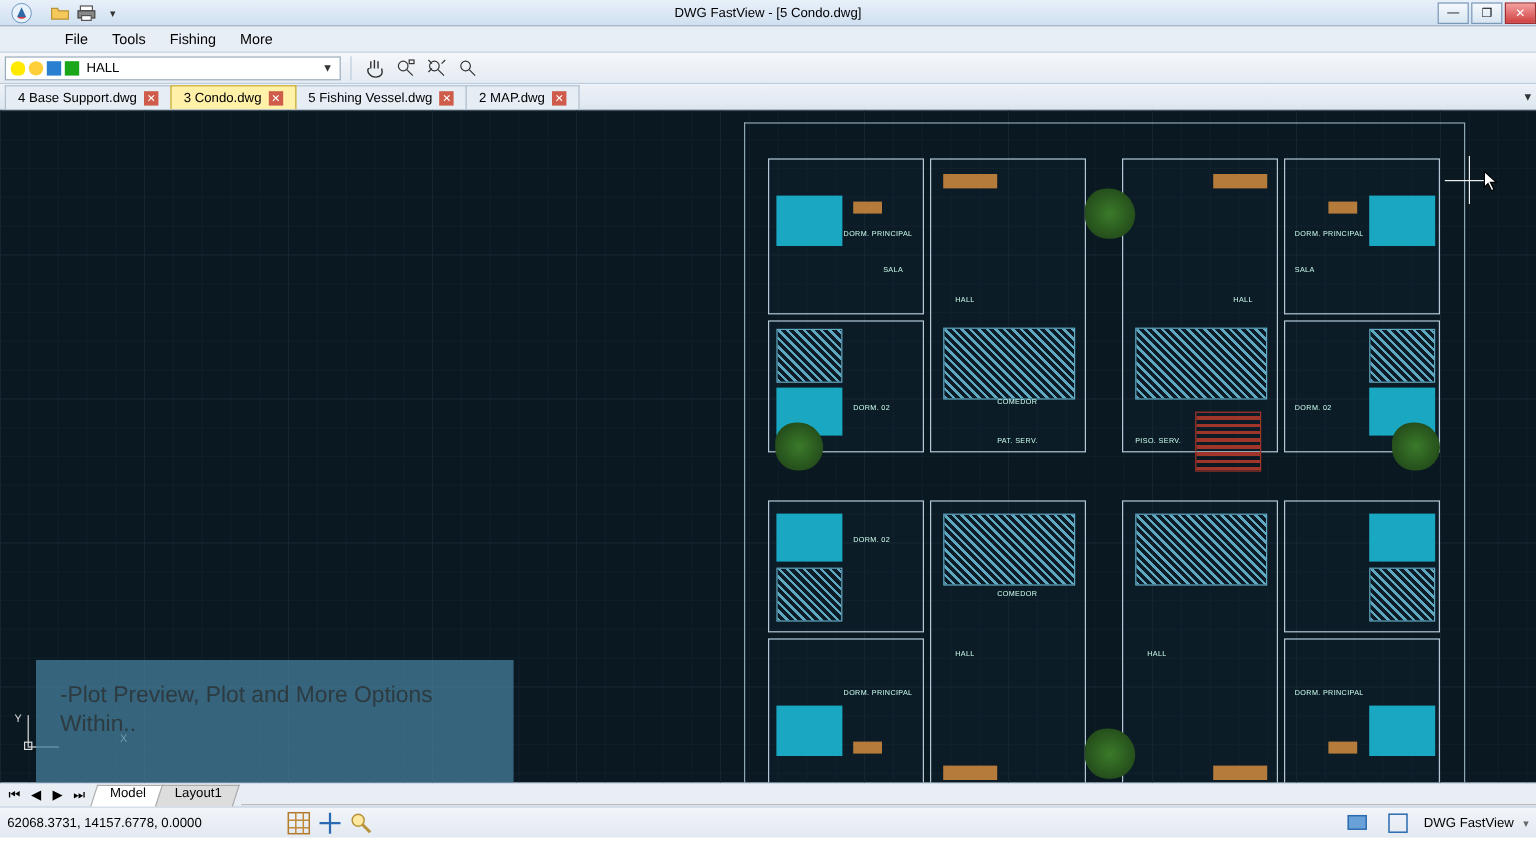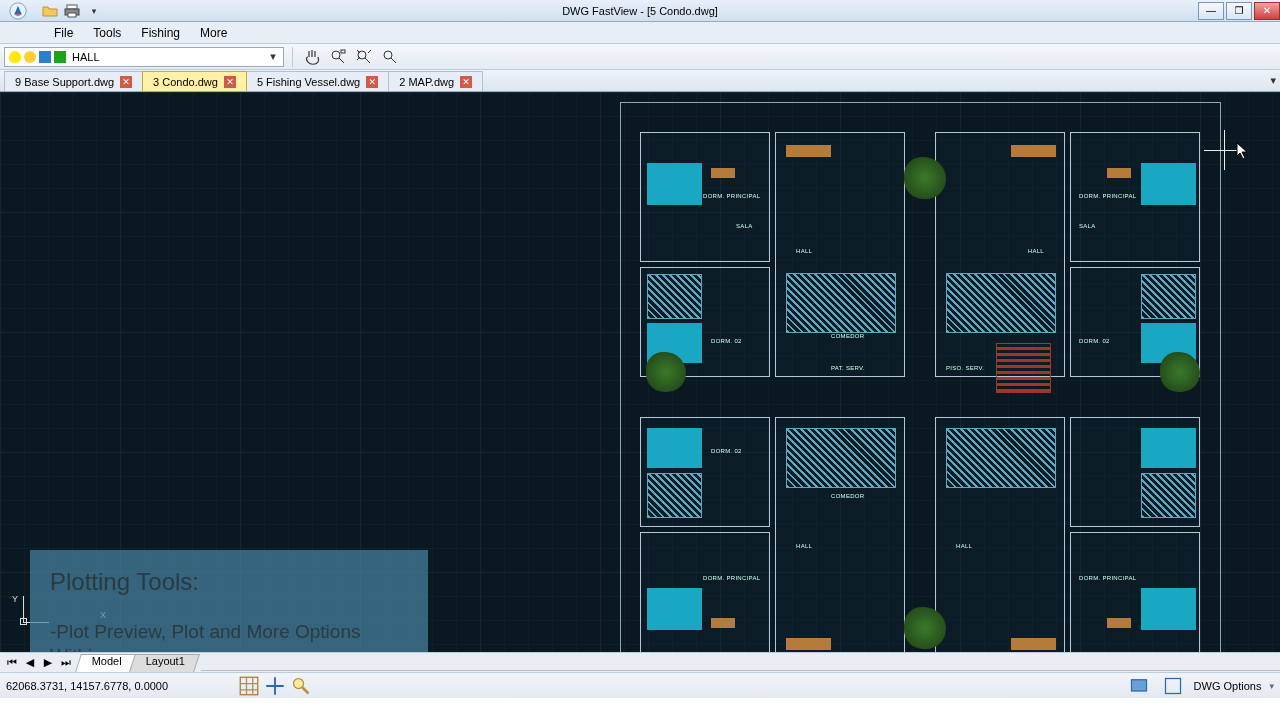--- a/index.html
+++ b/index.html
@@ -174,21 +174,21 @@
   <div class="tool-btn">
       <svg viewBox="0 0 16 16">
         <circle cx="6" cy="6" r="4" fill="none" stroke="#333"></circle>
         <path d="M9 9l5 5" stroke="#333"></path>
       </svg>
     </div>
 </div>
 
 <div class="doctabs">
   <div class="doctab">
-      <span>9 Base Support.dwg</span>
+      <span>4 Base Support.dwg</span>
       <span class="x">✕</span>
     </div>
   <div class="doctab active">
       <span>3 Condo.dwg</span>
       <span class="x">✕</span>
     </div>
   <div class="doctab">
       <span>5 Fishing Vessel.dwg</span>
       <span class="x">✕</span>
     </div>
@@ -294,21 +294,20 @@
 
   <div class="ucs">
     <div class="ax y"></div>
       <div class="ax x"></div>
       <div class="sq"></div>
     <span class="ucs-label ly">Y</span>
   </div>
   <span class="xlabel">X</span>
 
   <div class="overlay">
-    <h2>Plotting Tools:</h2>
     <p>-Plot Preview, Plot and More Options Within..</p>
   </div>
 </div>
 
 <div class="layout-row">
   <div class="nav-btns">
     <div class="nav-btn">⏮</div>
     <div class="nav-btn">◀</div>
     <div class="nav-btn">▶</div>
     <div class="nav-btn">⏭</div>
@@ -342,16 +341,16 @@
     <div class="sb-btn">
         <svg viewBox="0 0 16 16">
           <rect x="2" y="3" width="12" height="9" fill="#6aa0d8" stroke="#2a6ab0"></rect>
         </svg>
       </div>
     <div class="sb-btn">
         <svg viewBox="0 0 16 16">
           <rect x="2" y="2" width="12" height="12" fill="none" stroke="#2a6ab0"></rect>
         </svg>
       </div>
-    <span>DWG Options</span>
+    <span>DWG FastView</span>
     <span style="color:#666;font-size:9px">▾</span>
   </div>
 </div>
 
 </body></html>

